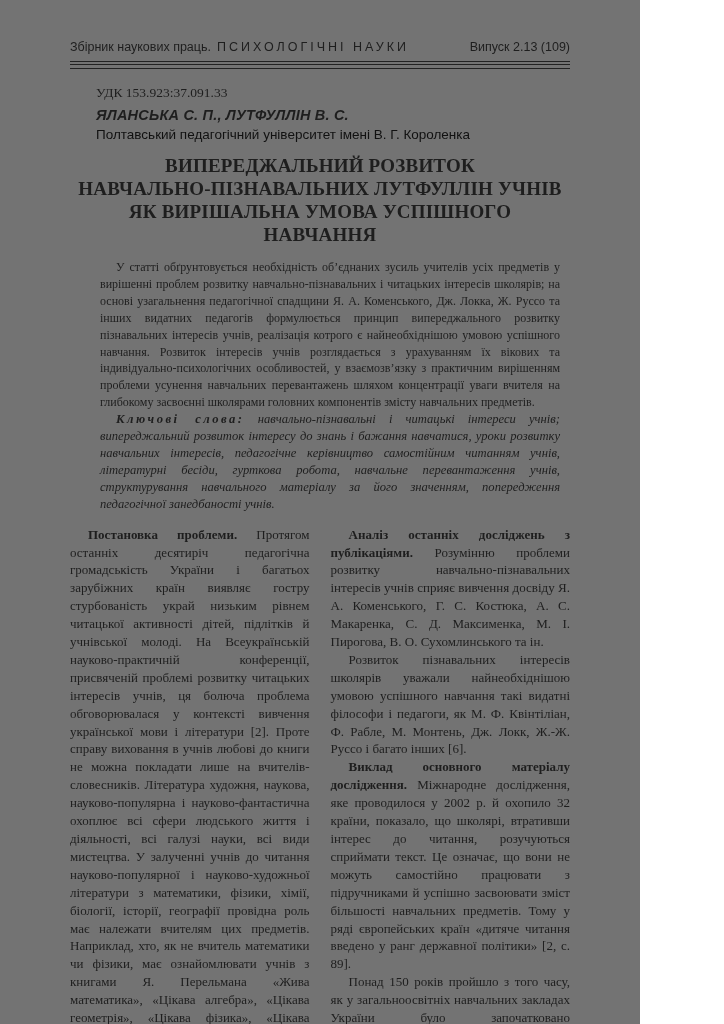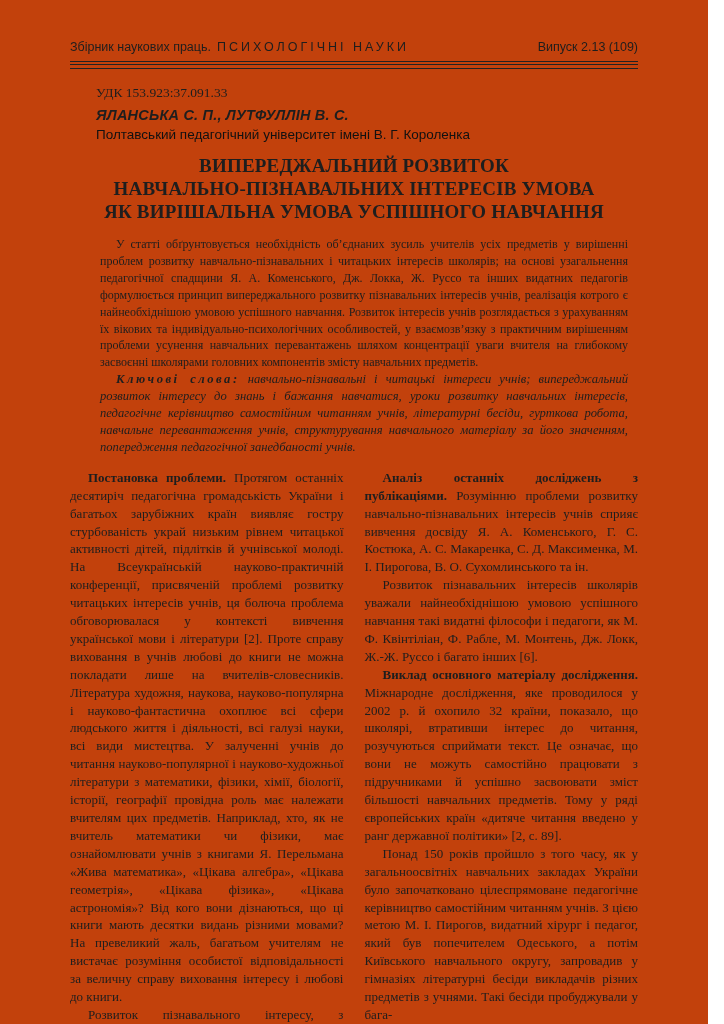--- a/index.html
+++ b/index.html
@@ -2,25 +2,25 @@
 <html lang="uk"><head>
 <meta charset="utf-8">
 <style>
   html, body {
     margin: 0;
     padding: 0;
     background: #ffffff;
   }
   .page {
     position: relative;
-    width: 708px;
+    width: 640px;
     height: 1024px;
     box-sizing: border-box;
     padding: 40px 70px 12px 70px;
-    background: #c2410c;
+    background: #737373;
     color: #1e1e1e;
     font-family: "Liberation Serif", "DejaVu Serif", serif;
     overflow: hidden;
   }
   .running-head {
     display: flex;
     justify-content: space-between;
     align-items: baseline;
     font-family: "Liberation Sans", "DejaVu Sans", sans-serif;
     font-size: 12.5px;
@@ -112,21 +112,21 @@
   </header>
   <div class="double-rule"></div>
 
   <main class="content">
     <div class="udc">УДК 153.923:37.091.33</div>
     <div class="authors">ЯЛАНСЬКА С. П., ЛУТФУЛЛІН В. С.</div>
     <div class="affiliation">Полтавський педагогічний університет імені В. Г. Короленка</div>
 
     <h1 class="title">
       <span>ВИПЕРЕДЖАЛЬНИЙ РОЗВИТОК</span><br>
-      <span>НАВЧАЛЬНО-ПІЗНАВАЛЬНИХ ІНТЕРЕСІВ УМОВА</span><br>
+      <span>НАВЧАЛЬНО-ПІЗНАВАЛЬНИХ ЛУТФУЛЛІН УЧНІВ</span><br>
       <span>ЯК ВИРІШАЛЬНА УМОВА УСПІШНОГО НАВЧАННЯ</span>
     </h1>
 
     <p class="abstract"><span>У статті обґрунтовується необхідність об’єднаних зусиль учителів усіх предметів у вирішенні проблем розвитку навчально-пізнавальних і читацьких інтересів школярів; на основі узагальнення педагогічної спадщини Я. А. Коменського, Дж. Локка, Ж. Руссо та інших видатних педагогів формулюється принцип випереджального розвитку пізнавальних інтересів учнів, реалізація котрого є найнеобхіднішою умовою успішного навчання. Розвиток інтересів учнів розглядається з урахуванням їх вікових та індивідуально-психологічних особливостей, у взаємозв’язку з практичним вирішенням проблеми усунення навчальних перевантажень шляхом концентрації уваги вчителя на глибокому засвоєнні школярами головних компонентів змісту навчальних предметів.</span></p>
 
     <p class="keywords"><span class="kw-label">Ключові слова:</span> <span>навчально-пізнавальні і читацькі інтереси учнів; випереджальний розвиток інтересу до знань і бажання навчатися, уроки розвитку навчальних інтересів, педагогічне керівництво самостійним читанням учнів, літературні бесіди, гурткова робота, навчальне перевантаження учнів, структурування навчального матеріалу за його значенням, попередження педагогічної занедбаності учнів.</span></p>
 
     <div class="columns">
       <div class="col">
           <p class="body-para"><b>Постановка проблеми. </b><span>Протягом останніх десятиріч педагогічна громадськість України і багатьох зарубіжних країн виявляє гостру стурбованість украй низьким рівнем читацької активності дітей, підлітків й учнівської молоді. На Всеукраїнській науково-практичній конференції, присвяченій проблемі розвитку читацьких інтересів учнів, ця болюча проблема обговорювалася у контексті вивчення української мови і літератури [2]. Проте справу виховання в учнів любові до книги не можна покладати лише на вчителів-словесників. Література художня, наукова, науково-популярна і науково-фантастична охоплює всі сфери людського життя і діяльності, всі галузі науки, всі види мистецтва. У залученні учнів до читання науково-популярної і науково-художньої літератури з математики, фізики, хімії, біології, історії, географії провідна роль має належати вчителям цих предметів. Наприклад, хто, як не вчитель математики чи фізики, має ознайомлювати учнів з книгами Я. Перельмана «Жива математика», «Цікава алгебра», «Цікава геометрія», «Цікава фізика», «Цікава астрономія»? Від кого вони дізнаються, що ці книги мають десятки видань різними мовами? На превеликий жаль, багатьом учителям не вистачає розуміння особистої відповідальності за величну справу виховання інтересу і любові до книги.</span></p>

